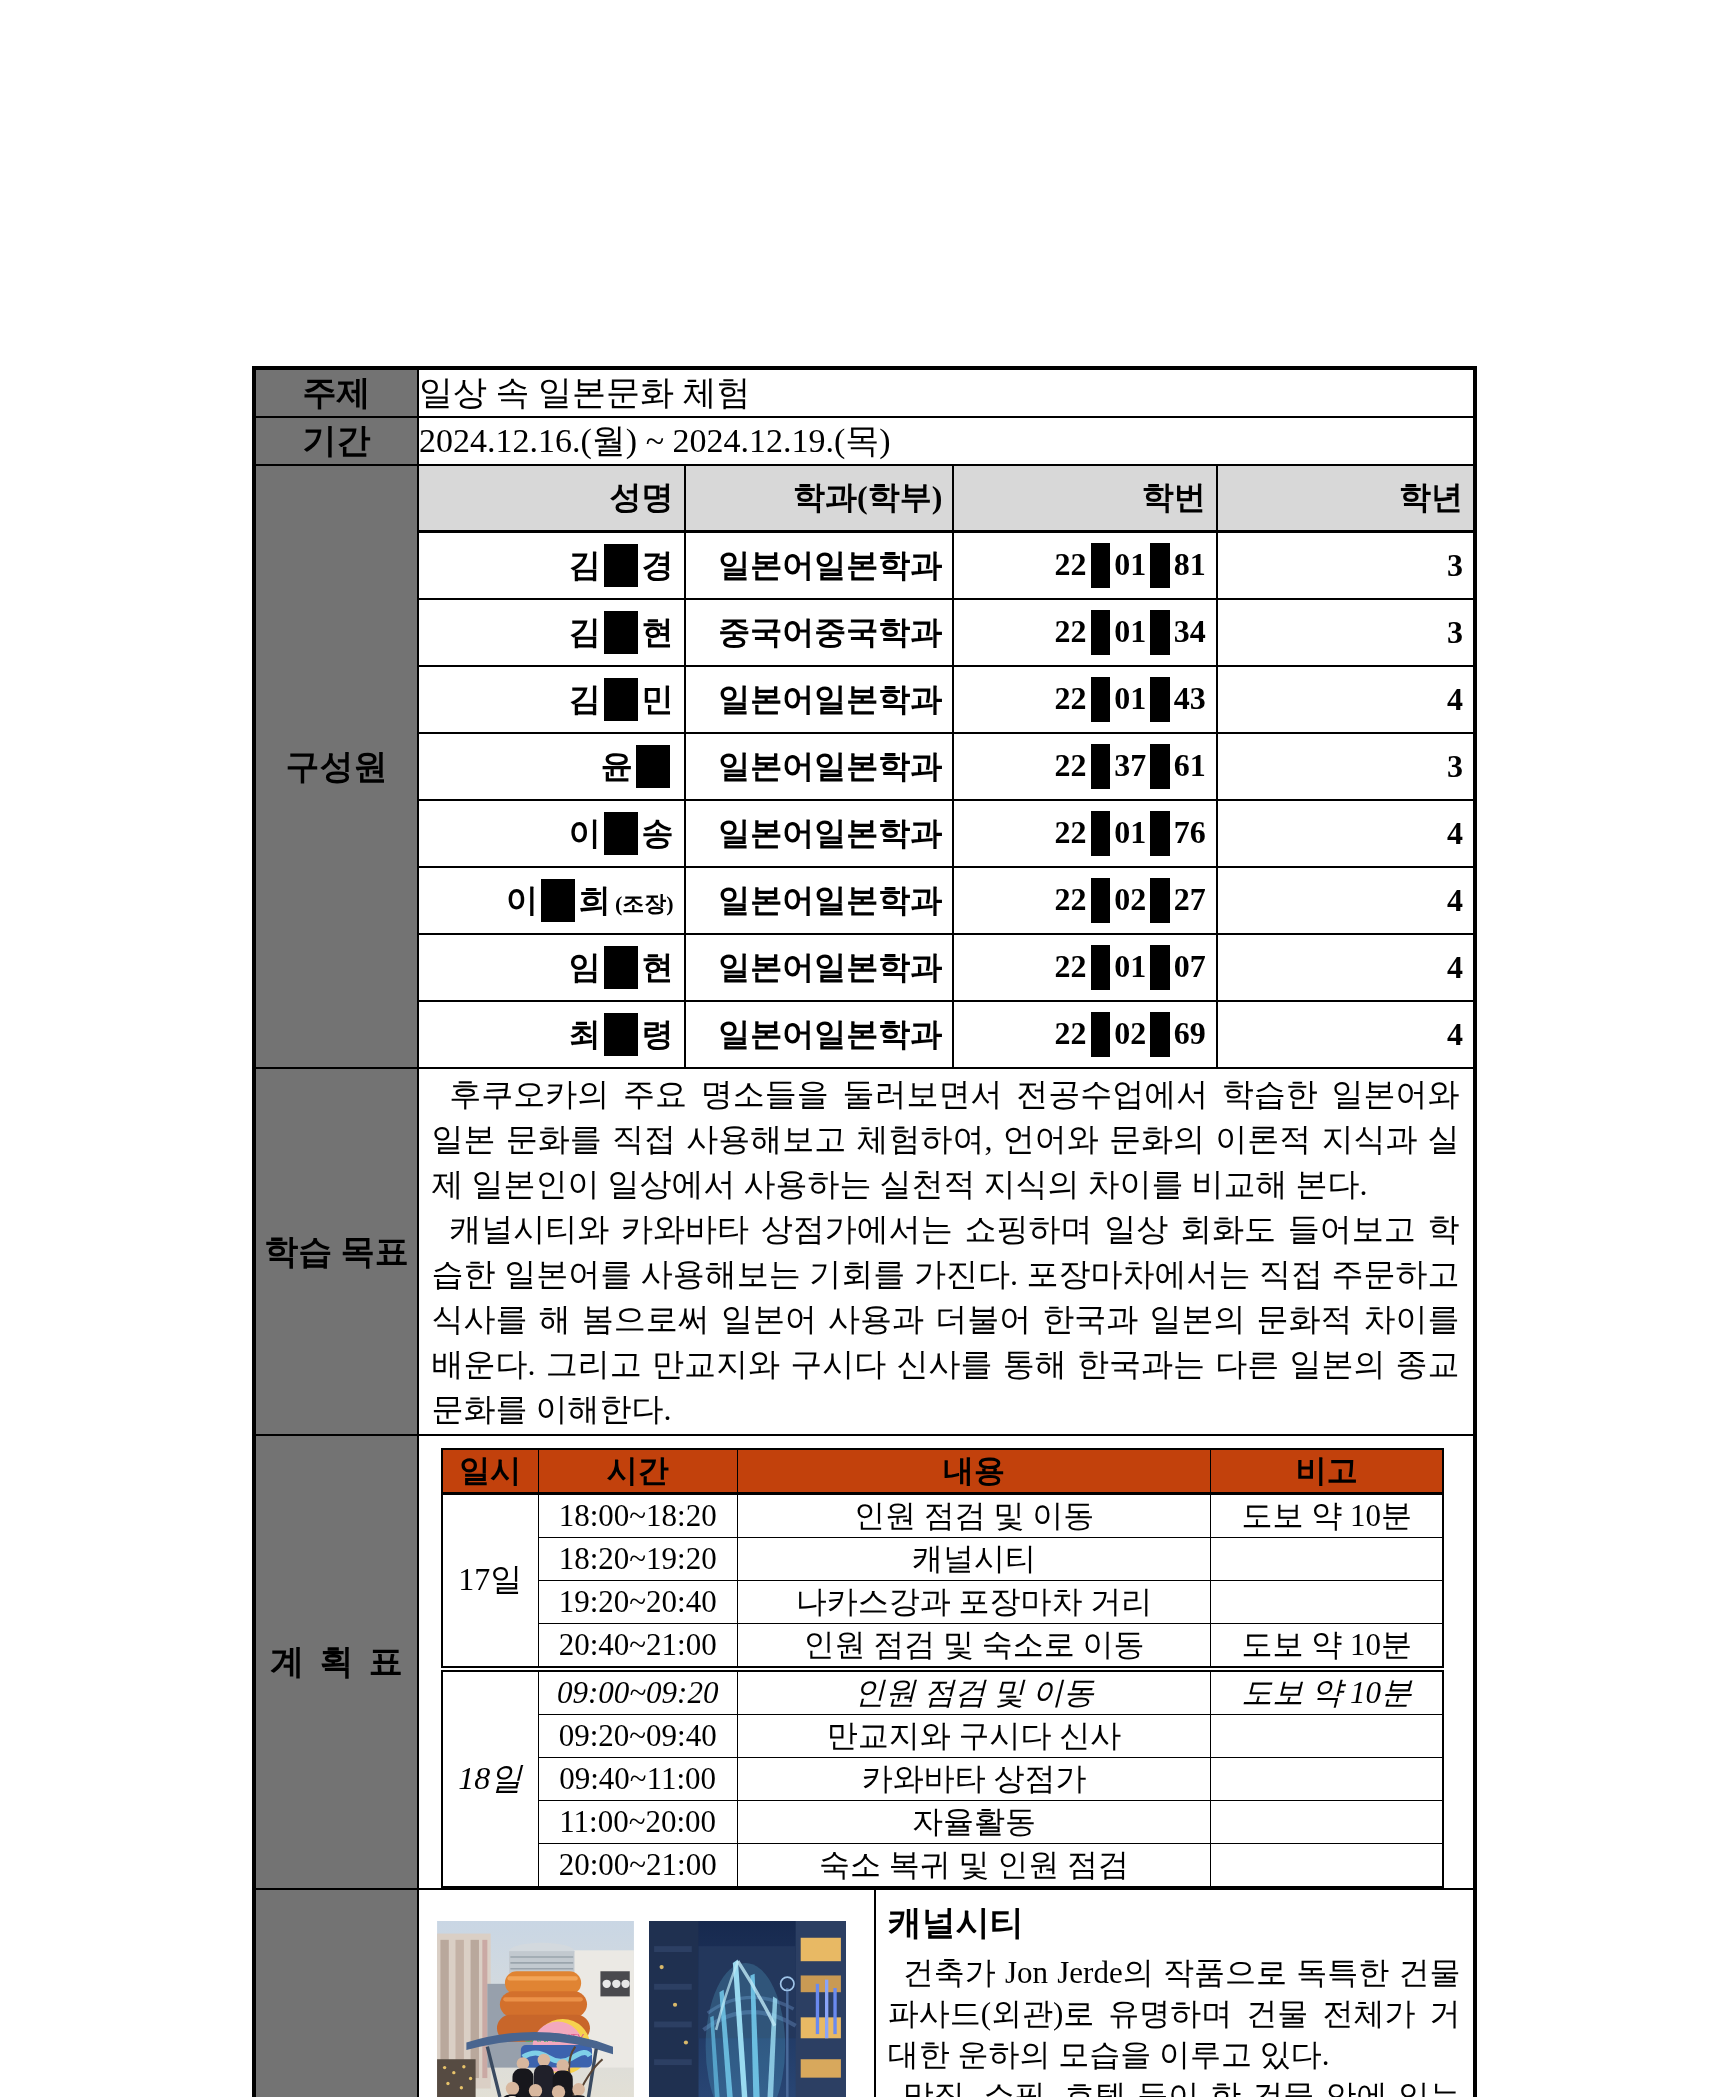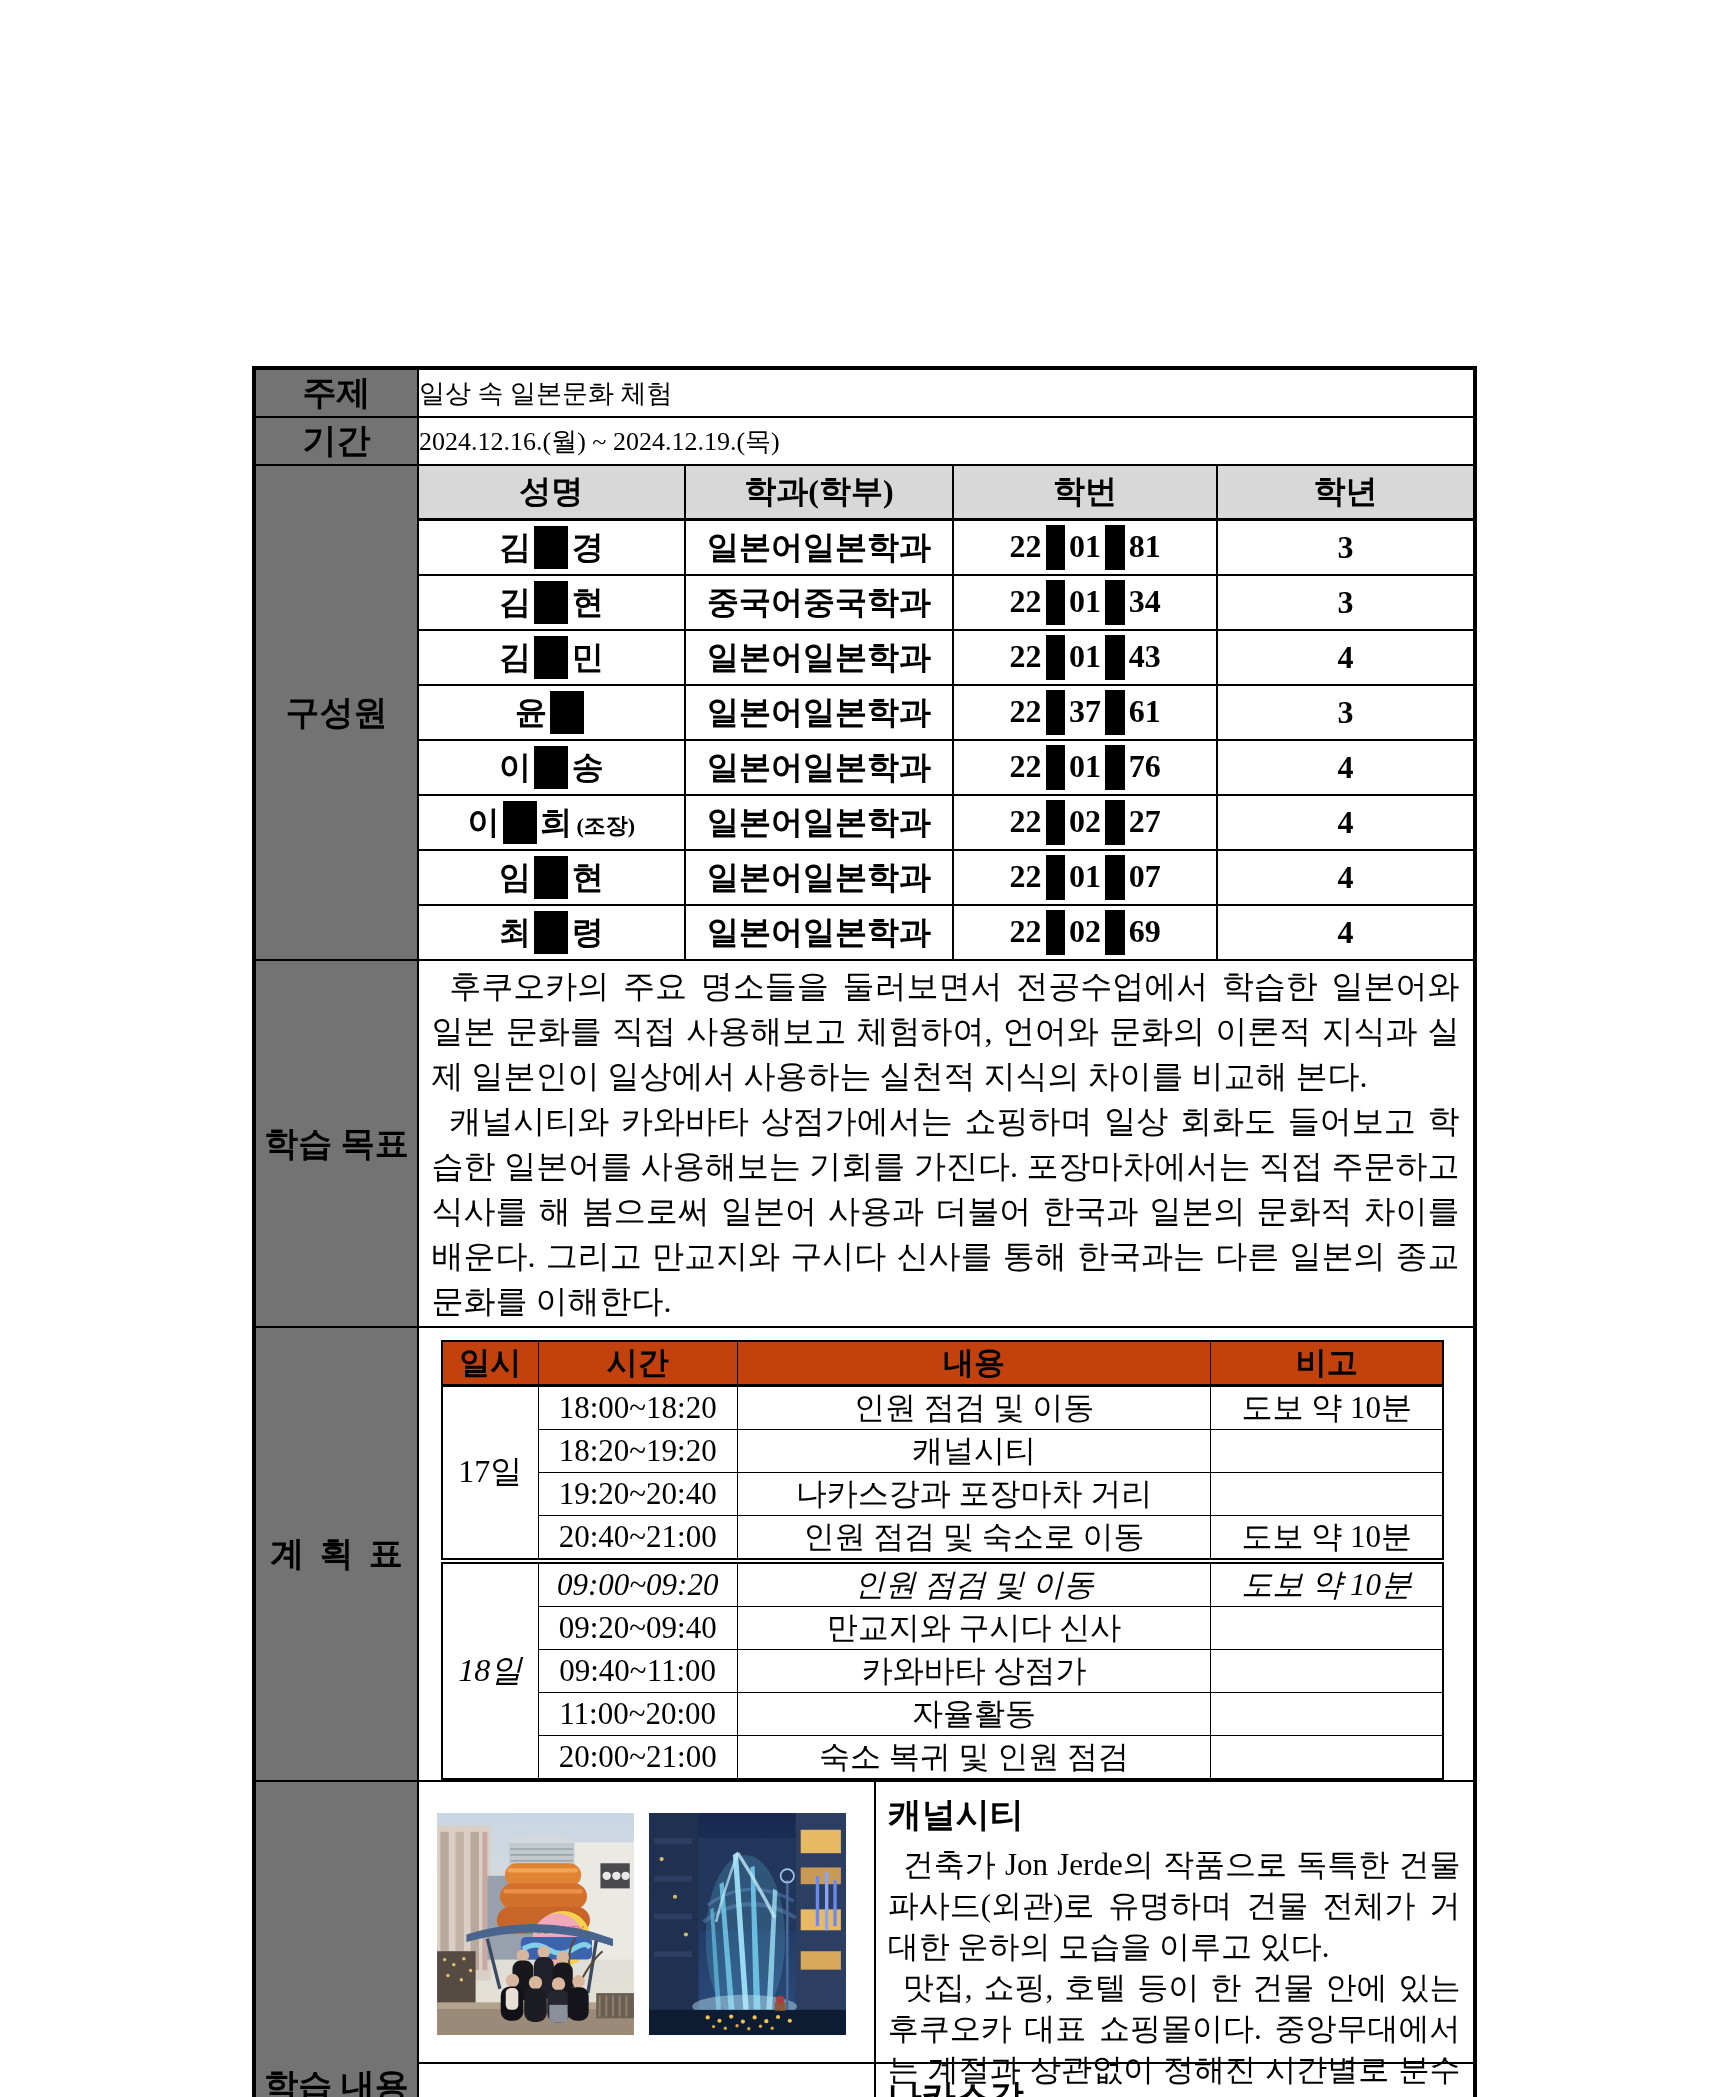--- a/index.html
+++ b/index.html
@@ -21,32 +21,32 @@
     border:4.6px solid #000;
   }
   table.outer > tbody > tr > td { border:2.5px solid #000; vertical-align:middle; padding:0; }
   tr.row-content > td { border-bottom:6.3px solid #000; }
 
   td.label {
     background:#737373; text-align:center; font-weight:bold; font-size:34px;
   }
   .spread { letter-spacing:0.45em; margin-right:-0.45em; }
 
-  td.plain { font-size:26px; padding-left:16px; }
+  td.plain { font-size:34px; padding-left:16px; }
   tr.row-topic > td { height:39px; }
   tr.row-period > td { height:39px; }
   tr.row-members > td { height:338px; }
   tr.row-goals > td { height:323px; }
   tr.row-plan > td { height:371px; }
   tr.row-content > td { height:611px; }
 
   td.nest { vertical-align:top; }
   table.members { width:100%; height:338px; border-collapse:collapse; table-layout:fixed; }
   table.members th, table.members td {
-    border:2.1px solid #000; text-align:center; font-size:32px; font-weight:normal; padding:4px;
+    border:2.1px solid #000; text-align:right; font-size:32px; font-weight:normal; padding:10px;
   }
   table.members tr.head th { background:#d8d8d8; font-weight:bold; height:39px; border-bottom:3.8px solid #000; border-top:none; }
   table.members td { height:37px;font-weight:bold; }
   table.members tr > *:first-child { border-left:none; }
   table.members tr > *:last-child  { border-right:none; }
   table.members tr:last-child > td { border-bottom:none; }
 
   .redact { display:inline-block; background:#000; }
   .name-redact { width:34px; height:43px; margin:0 3.4px; vertical-align:-11px; }
   .id-redact   { width:19.3px; height:45px; margin:0 4.2px; vertical-align:-12.6px; }

